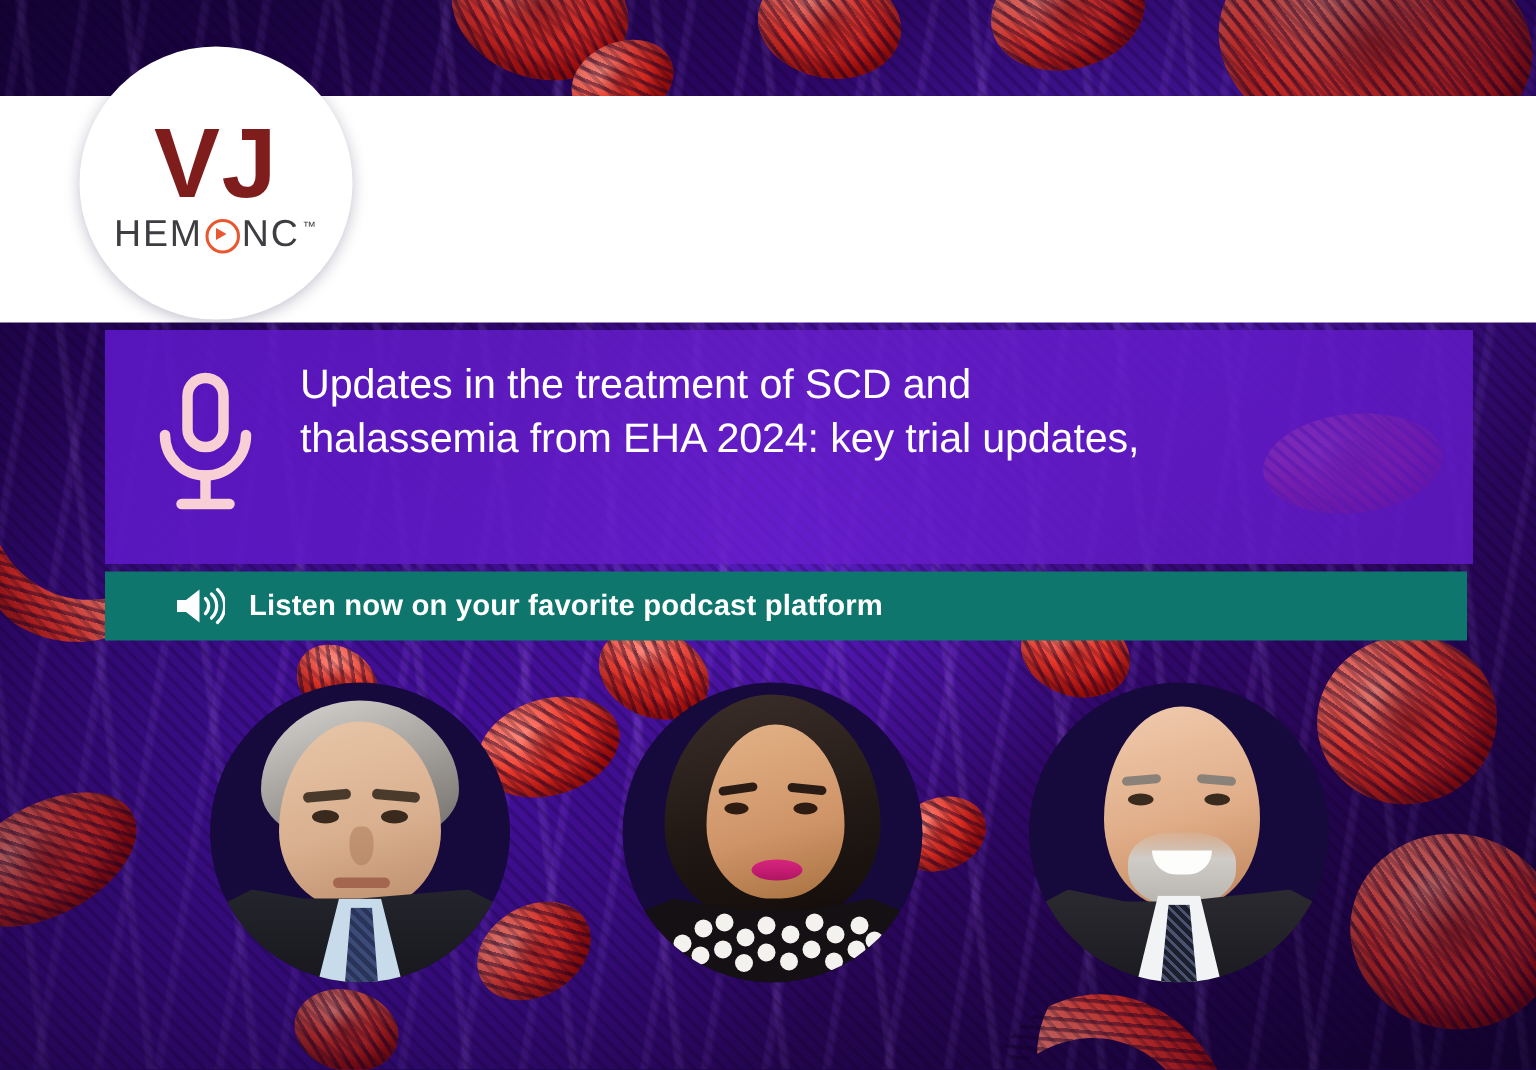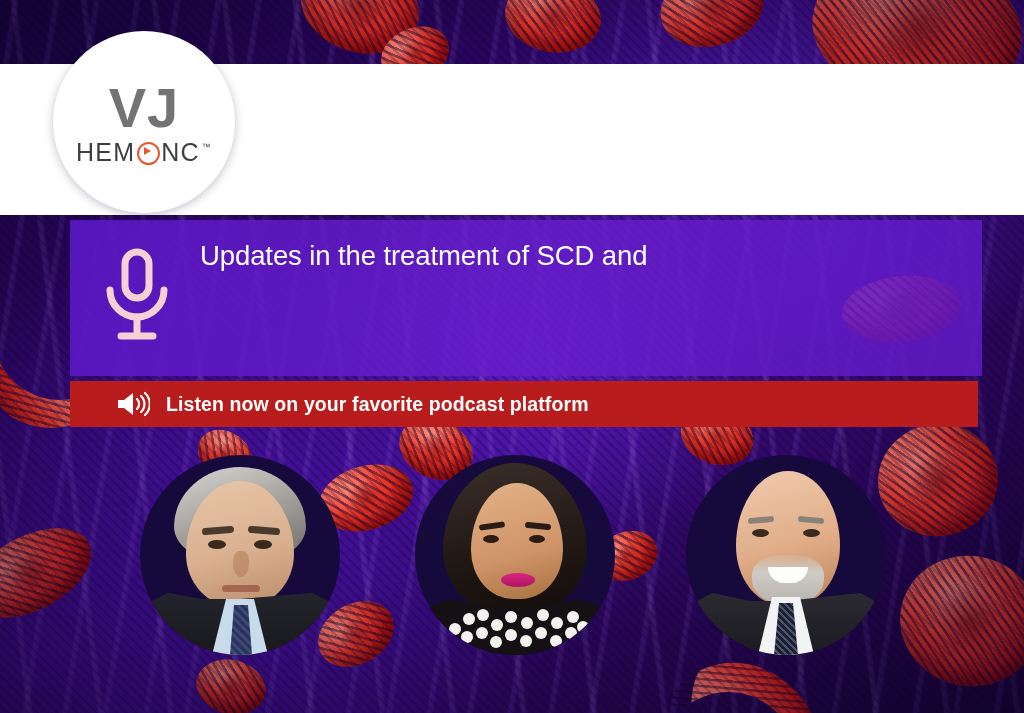--- a/index.html
+++ b/index.html
@@ -98,21 +98,21 @@
   .banner-title .l2{display:block;}
 
   
   .logo-circle{
     position:absolute;left:53px;top:31px;width:182px;height:182px;
     border-radius:50%;background:#ffffff;
     box-shadow:0 2px 10px rgba(20,0,50,.25);
     display:flex;flex-direction:column;align-items:center;justify-content:center;
   }
   .logo-vj{
-    color:#737373;font-weight:bold;font-size:56px;line-height:0.9;
+    color:#7f1d1d;font-weight:bold;font-size:66px;line-height:0.9;
     letter-spacing:1px;margin-top:4px;
   }
   .logo-hemonc{
     display:flex;align-items:center;margin-top:6px;position:relative;
     color:#3e3e42;font-size:25px;letter-spacing:1.2px;
   }
   .logo-hemonc .seg{line-height:1;}
   .logo-o{
     display:inline-block;width:19px;height:19px;border-radius:50%;
     border:2.4px solid #e8572f;margin:0 1.5px;position:relative;top:1px;
@@ -136,21 +136,21 @@
   .desc-text{
     position:absolute;left:200px;top:238px;width:770px;
     color:#ffffff;font-size:27.5px;line-height:1.32;text-align:left;
     letter-spacing:-0.1px;
   }
   .desc-text .ln{display:block;}
 
   
   .cta-bar{
     position:absolute;left:70px;top:381px;width:908px;height:46px;
-    background:#b91c1c;display:flex;align-items:center;
+    background:#0f766e;display:flex;align-items:center;
   }
   .cta-speaker{margin-left:46px;width:34px;height:26px;position:relative;}
   .cta-text{
     margin-left:16px;color:#ffffff;font-size:19.5px;font-weight:bold;letter-spacing:0.1px;
   }
 
   
   .portrait{
     position:absolute;width:200px;height:200px;border-radius:50%;
     background:#160a3d;overflow:hidden;
@@ -360,20 +360,21 @@
     <svg viewBox="0 0 70 96" width="70" height="96" aria-hidden="true">
       <rect x="23" y="4" width="24" height="46" rx="12" fill="none" stroke="#f9cfd6" stroke-width="7"></rect>
       <path d="M8 42 a27 27 0 0 0 54 0" fill="none" stroke="#f9cfd6" stroke-width="7" stroke-linecap="round"></path>
       <line x1="35" y1="69" x2="35" y2="84" stroke="#f9cfd6" stroke-width="7" stroke-linecap="round"></line>
       <line x1="19" y1="88" x2="51" y2="88" stroke="#f9cfd6" stroke-width="7" stroke-linecap="round"></line>
     </svg>
   </div>
 
   <div class="desc-text">
     <span class="ln">Updates in the treatment of SCD and</span>
+    <span class="ln">thalassemia from EHA 2024: key trial updates,</span>
   </div>
 
   <div class="cta-bar">
     <span class="cta-speaker">
       <svg viewBox="0 0 34 26" width="34" height="26" aria-hidden="true">
         <path d="M2 9 h6 L17 2 v22 L8 17 H2 Z" fill="#ffffff"></path>
         <path d="M21 8 a7 7 0 0 1 0 10" fill="none" stroke="#ffffff" stroke-width="2.2" stroke-linecap="round"></path>
         <path d="M25 5 a11 11 0 0 1 0 16" fill="none" stroke="#ffffff" stroke-width="2.2" stroke-linecap="round"></path>
         <path d="M29 2 a15 15 0 0 1 0 22" fill="none" stroke="#ffffff" stroke-width="2.2" stroke-linecap="round"></path>
       </svg>

